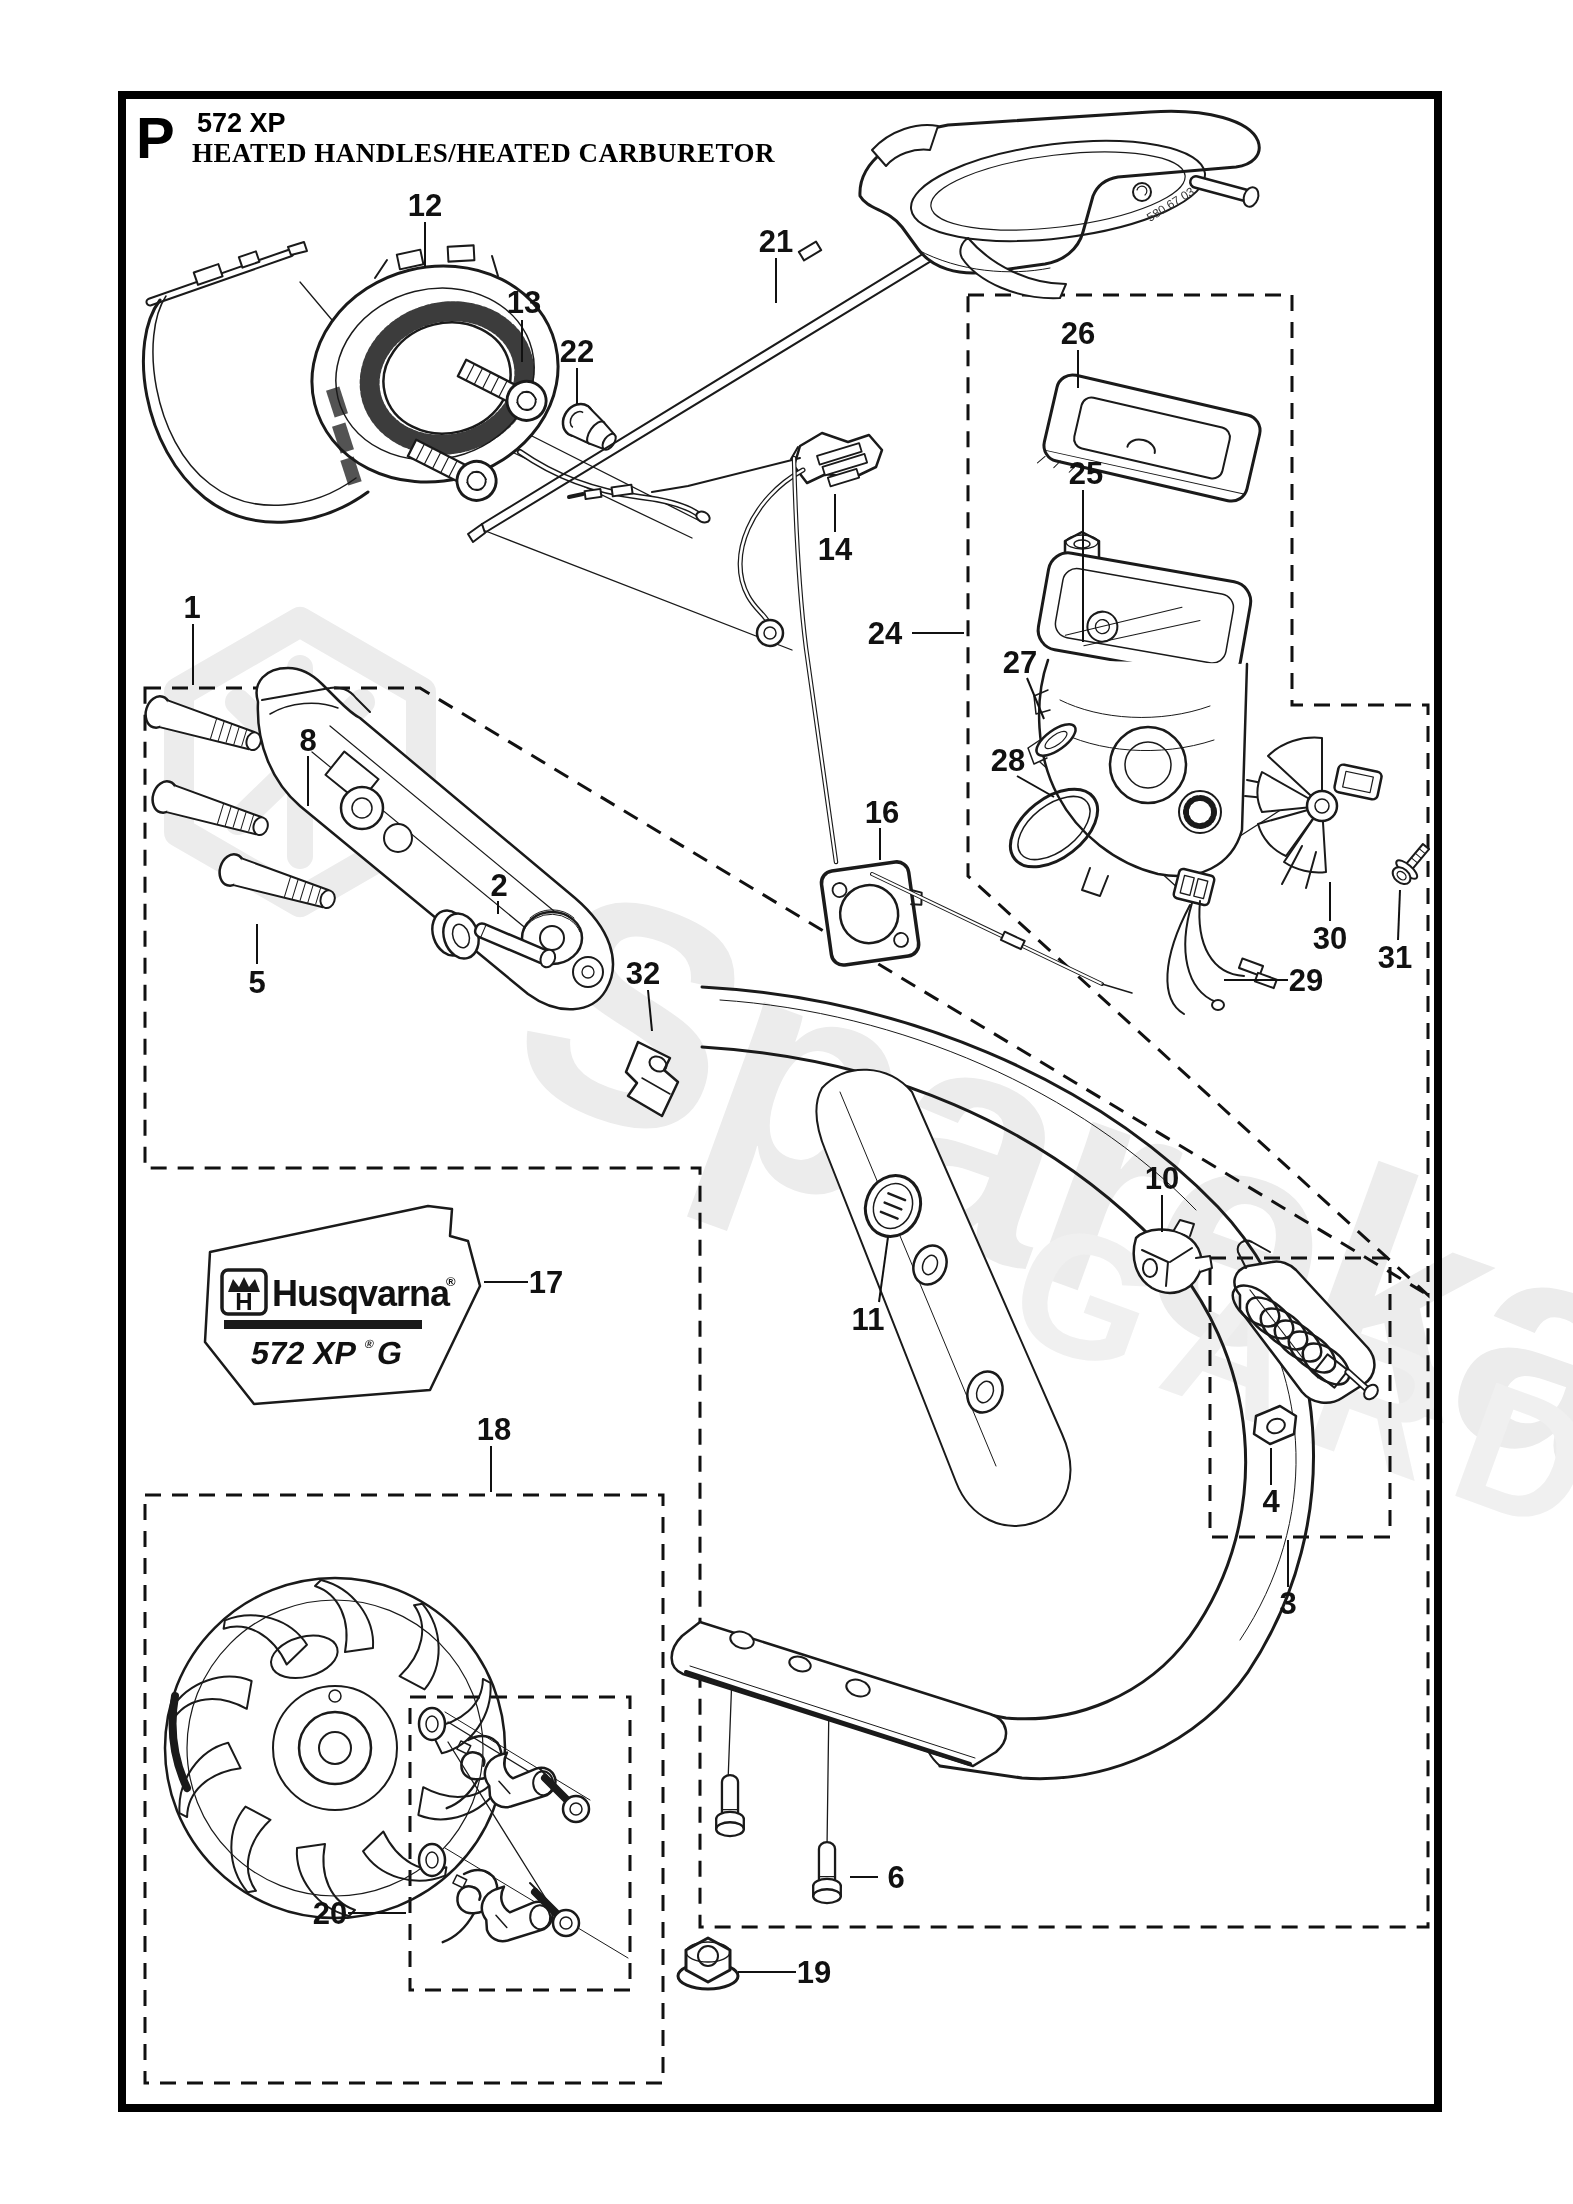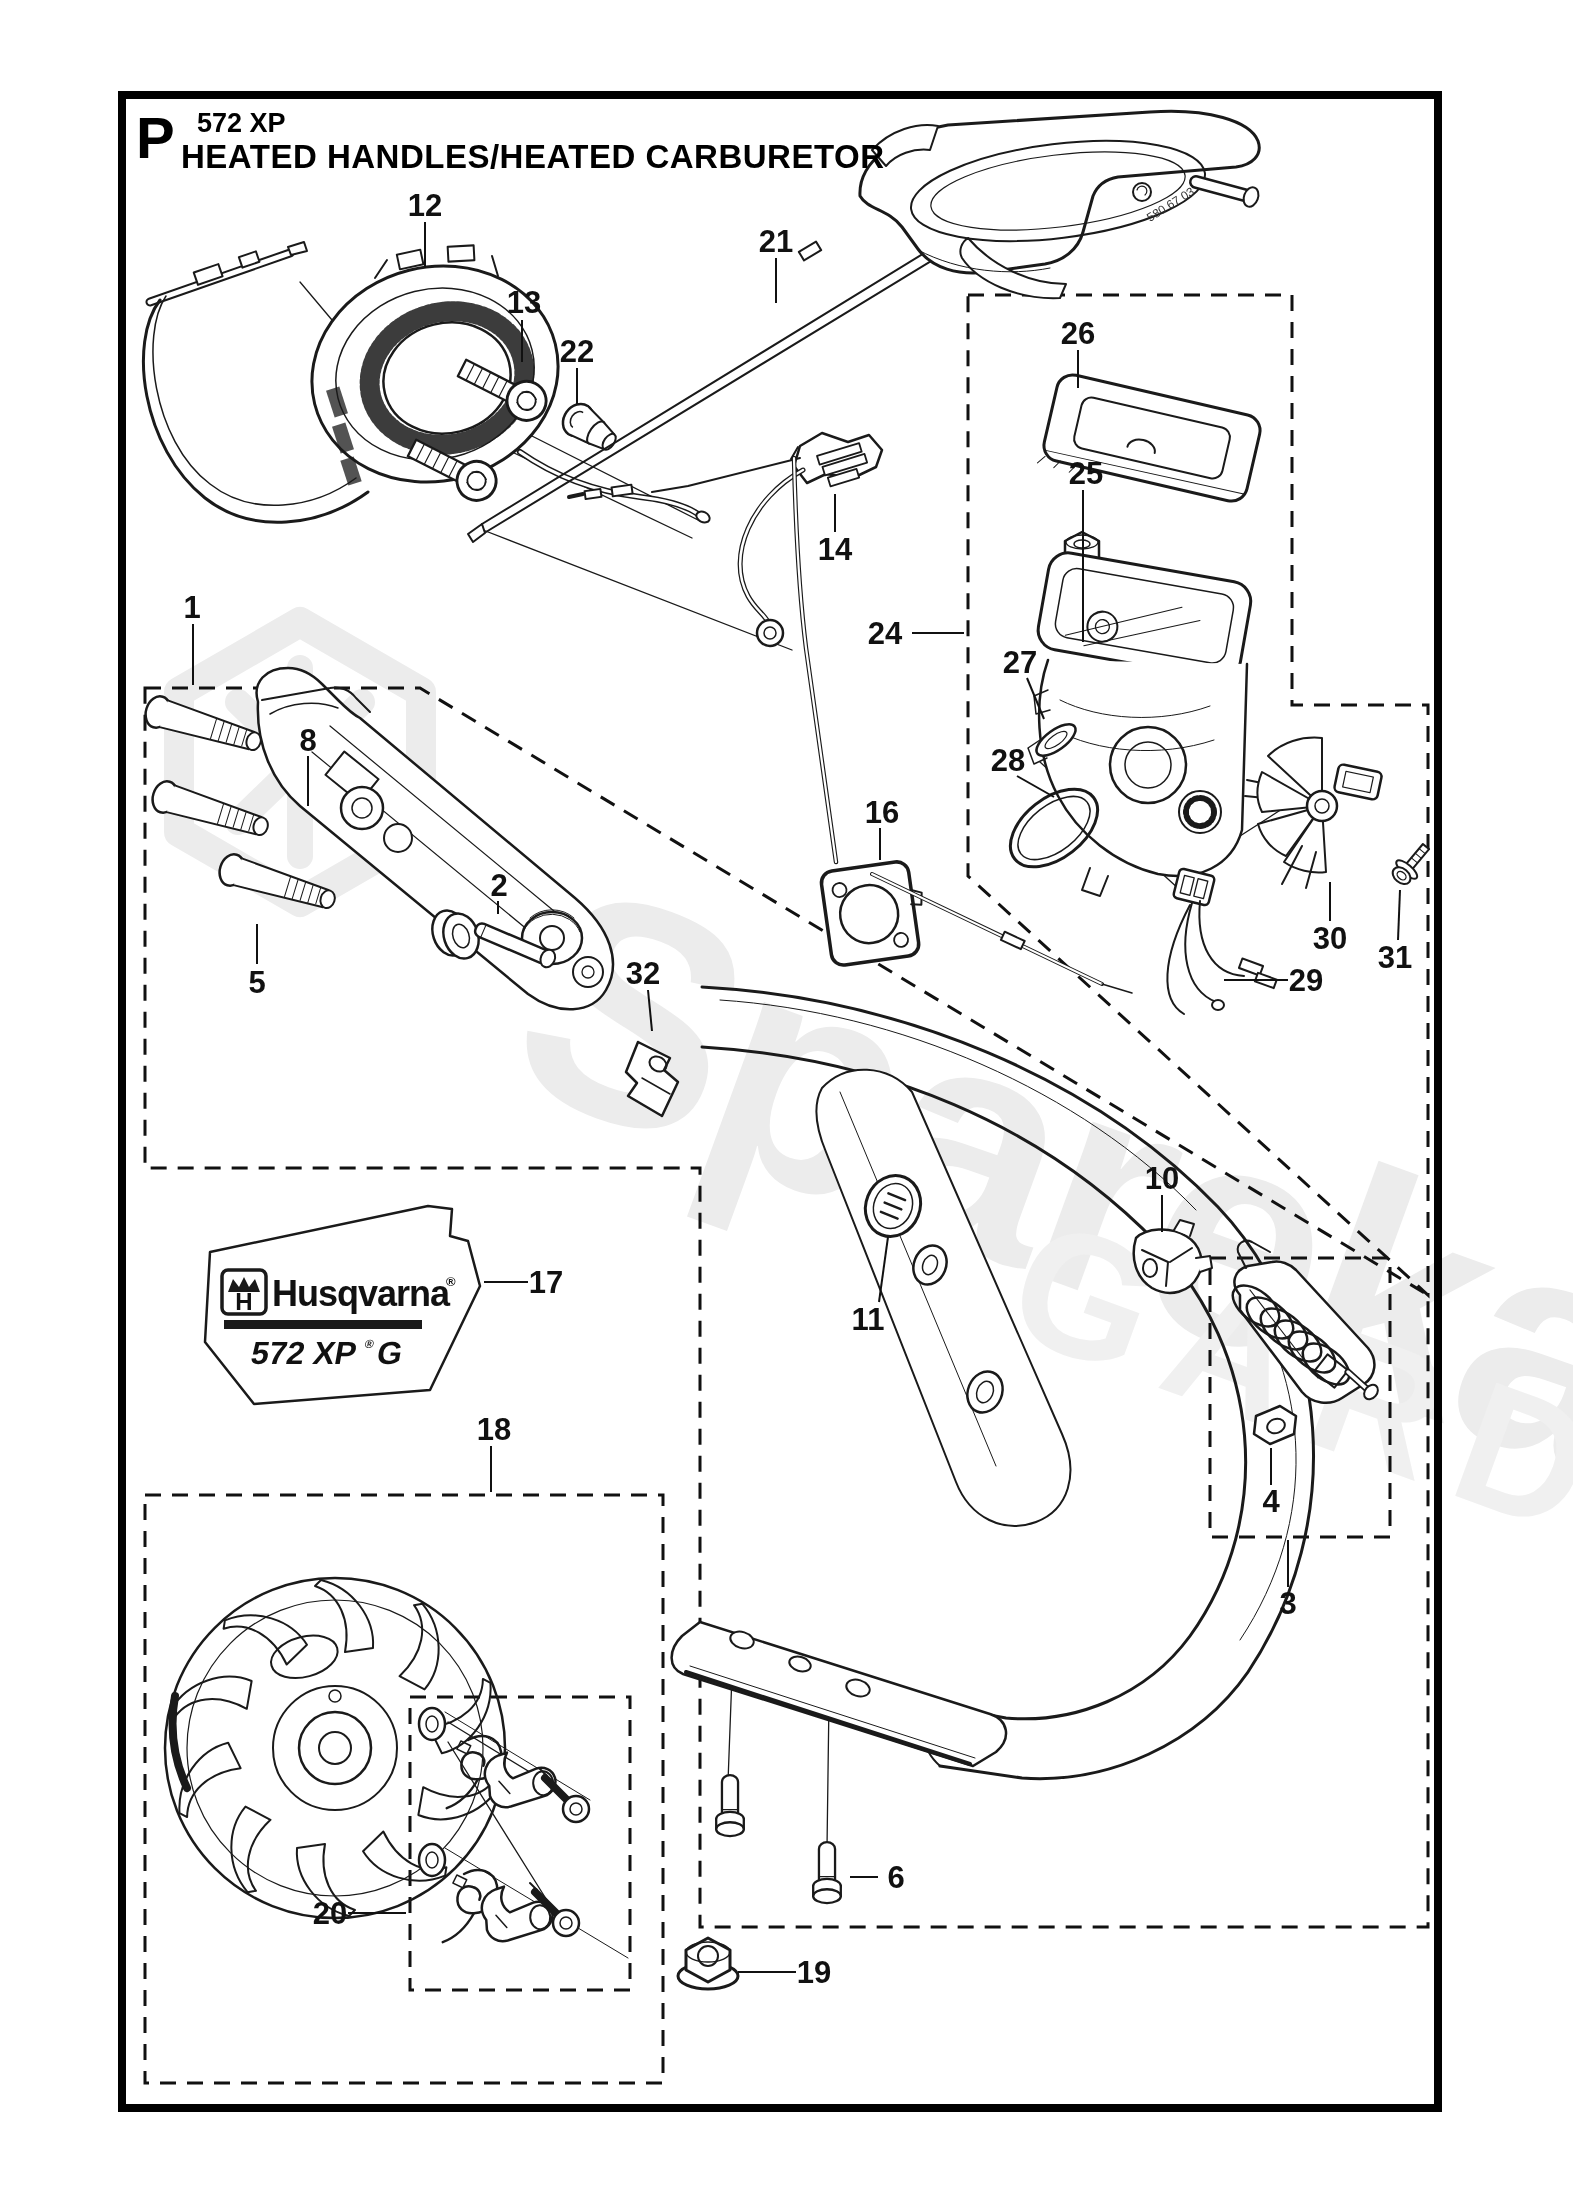--- a/index.html
+++ b/index.html
@@ -2,21 +2,21 @@
 <html><head>
 <meta charset="utf-8">
 <style>
   html,body{margin:0;padding:0;background:#fff;}
   .page{position:relative;width:1573px;height:2204px;background:#fff;overflow:hidden;
         font-family:"Liberation Sans",sans-serif;}
   .page svg{position:absolute;left:0;top:0;}
   .hdr{position:absolute;color:#000;white-space:nowrap;}
   .hdr-letter{left:136px;top:104px;font-size:58px;font-weight:700;letter-spacing:-2px;}
   .hdr-model{left:197px;top:108px;font-size:27px;font-weight:700;}
-  .hdr-title{left:181px;top:138px;font-size:33px;font-weight:700;letter-spacing:.5px;}
+  .hdr-title{left:192px;top:138px;font-size:27px;font-weight:700;letter-spacing:.5px;font-family:Liberation Serif, serif;}
   
   .art{stroke:#1a1a1a;fill:none;stroke-linecap:round;stroke-linejoin:round;}
   .wfill{fill:#ffffff;}
   .dk{fill:#1a1a1a;stroke:none;}
   .dashedbox{fill:none;stroke:#111;stroke-width:3;stroke-dasharray:16 11;}
   .leader{fill:none;stroke:#111;stroke-width:2;}
   .plabel{font:700 31px "Liberation Sans",sans-serif;fill:#111;text-anchor:middle;dominant-baseline:central;}
   .wm{fill:#eaeaea;stroke:none;}
   .wmtext{font-family:"Liberation Sans",sans-serif;font-weight:700;}
   .stktxt{fill:#111;stroke:none;font-family:"Liberation Sans",sans-serif;}

